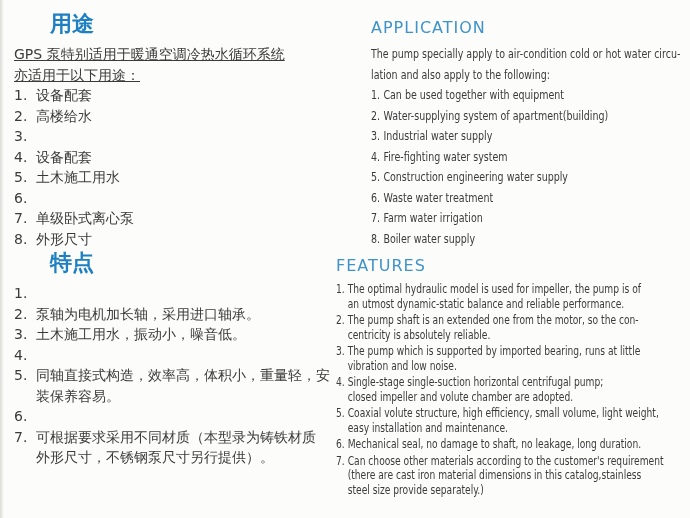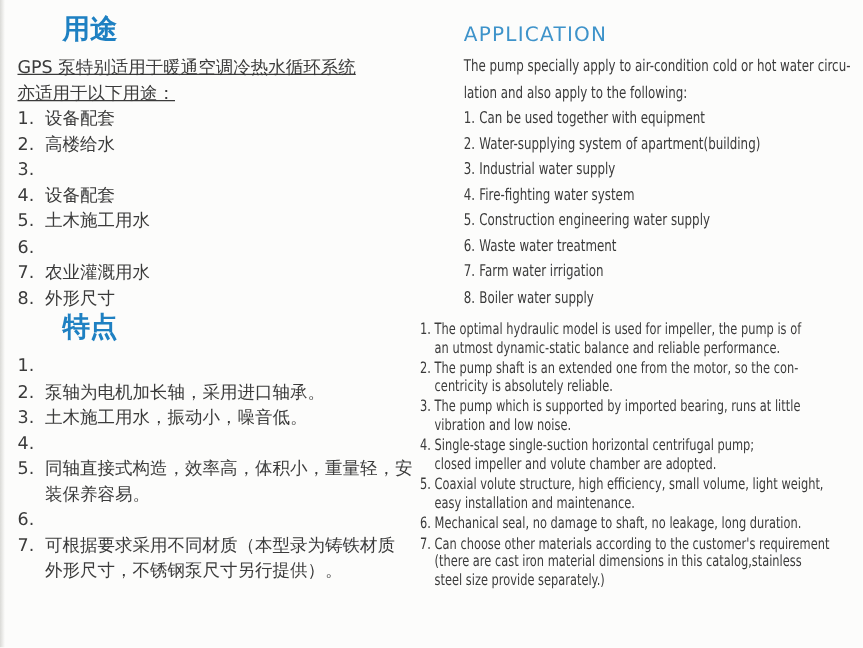--- a/index.html
+++ b/index.html
@@ -96,21 +96,21 @@
           <span class="num">5.</span>
           <span class="txt">土木施工用水</span>
         </li>
 
         <li class="row">
           <span class="num">6.</span>
         </li>
 
         <li class="row">
           <span class="num">7.</span>
-          <span class="txt">农业灌溉用水</span>
+          <span class="txt">单级卧式离心泵</span>
         </li>
 
         <li class="row">
           <span class="num">8.</span>
           <span class="txt">外形尺寸</span>
         </li>
       </ol>
   </section>
 
   <section class="sec" id="features-cn">
@@ -197,20 +197,21 @@
 
           <li class="row">
             <span class="num">8.</span>
             <span class="txt">Boiler water supply</span>
           </li>
         </ol>
     </div>
   </section>
 
   <section class="sec" id="features-en">
+    <h2 class="en-heading">FEATURES</h2>
     <div class="condense">
       <ol class="list en-list feat-list">
 
           <li class="row">
             <span class="num">1.</span>
             <span class="txt">The optimal hydraulic model is used for impeller, the pump is of
 an utmost dynamic-static balance and reliable performance.</span>
           </li>
 
           <li class="row">

